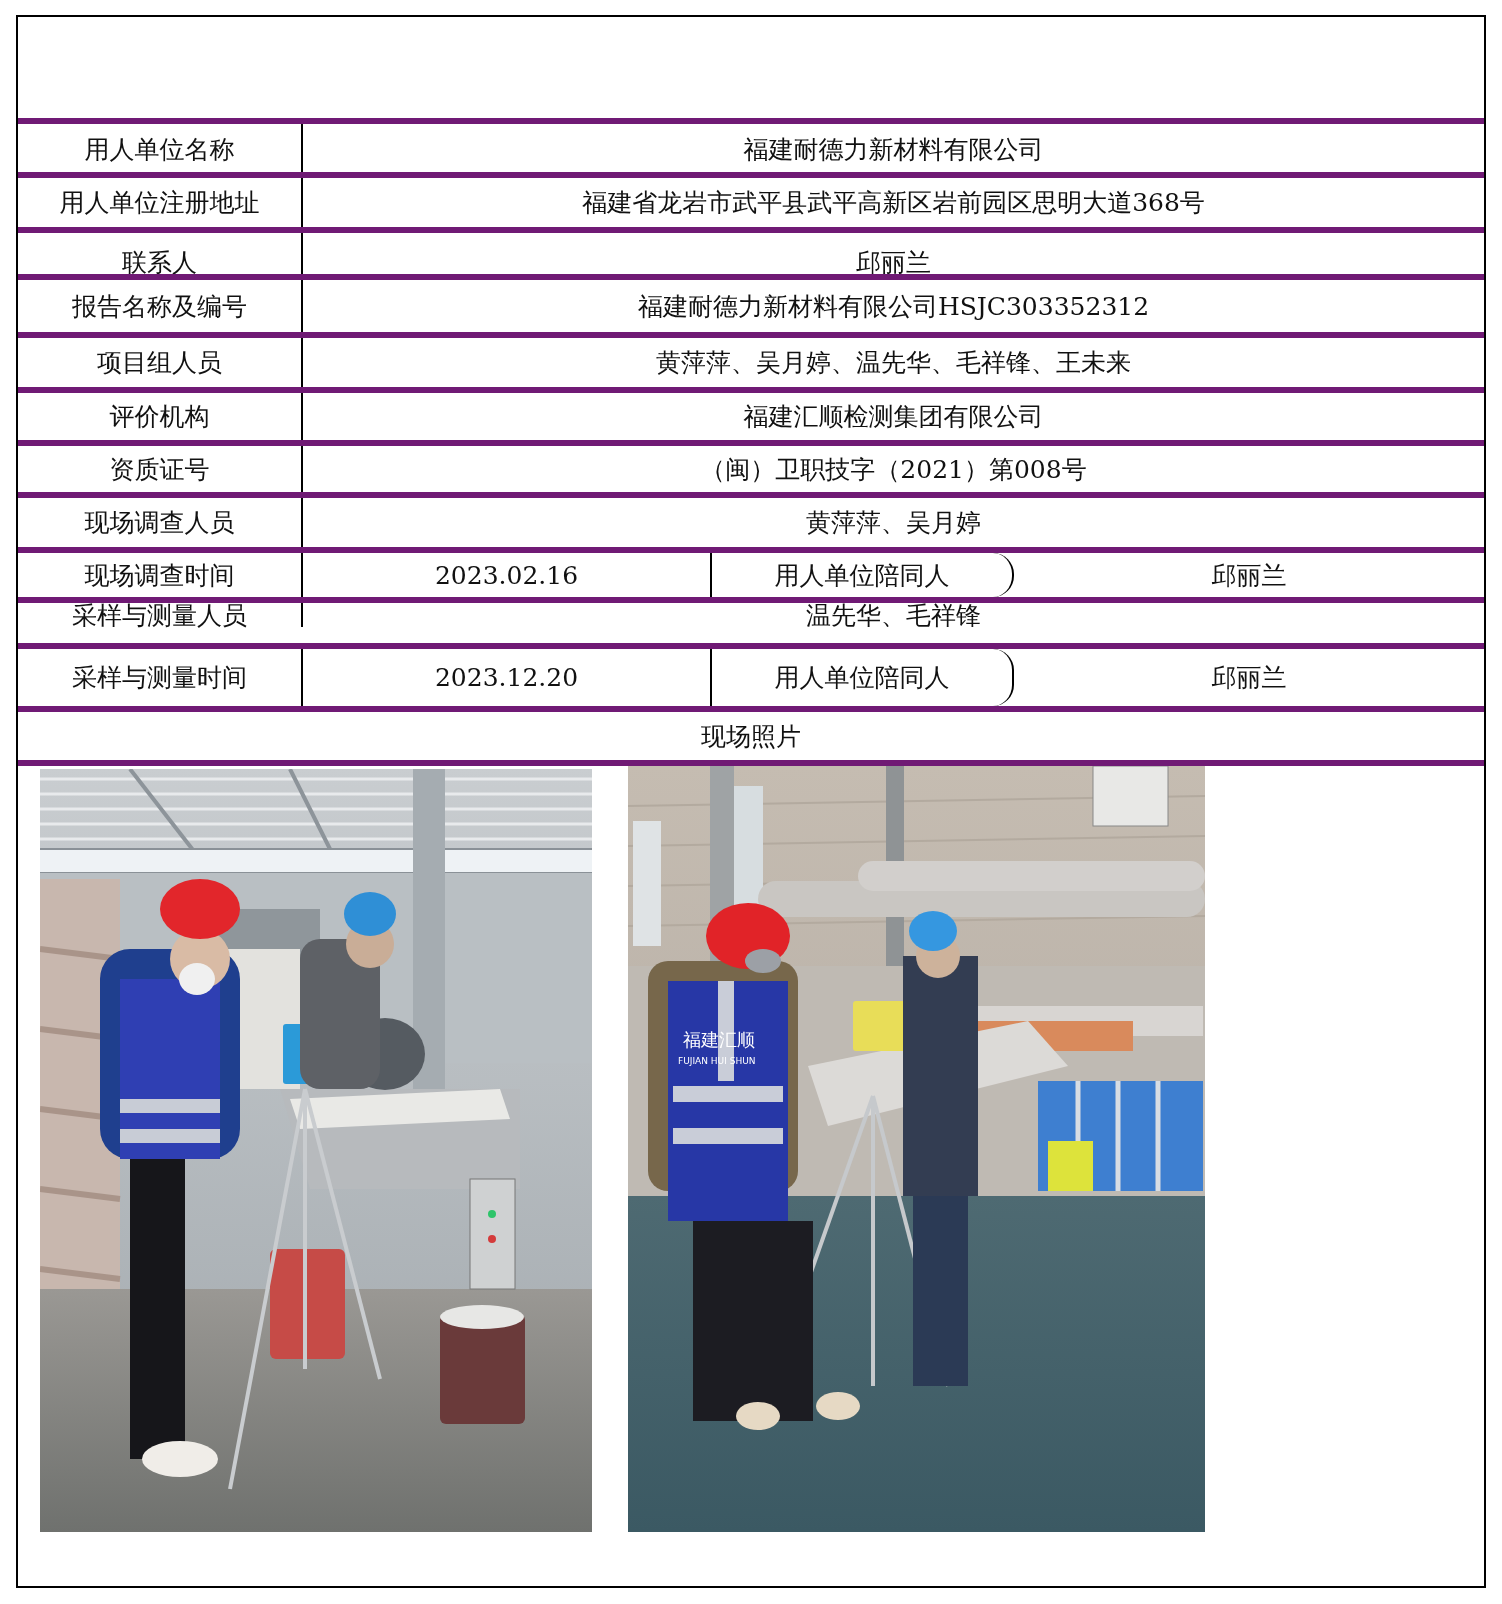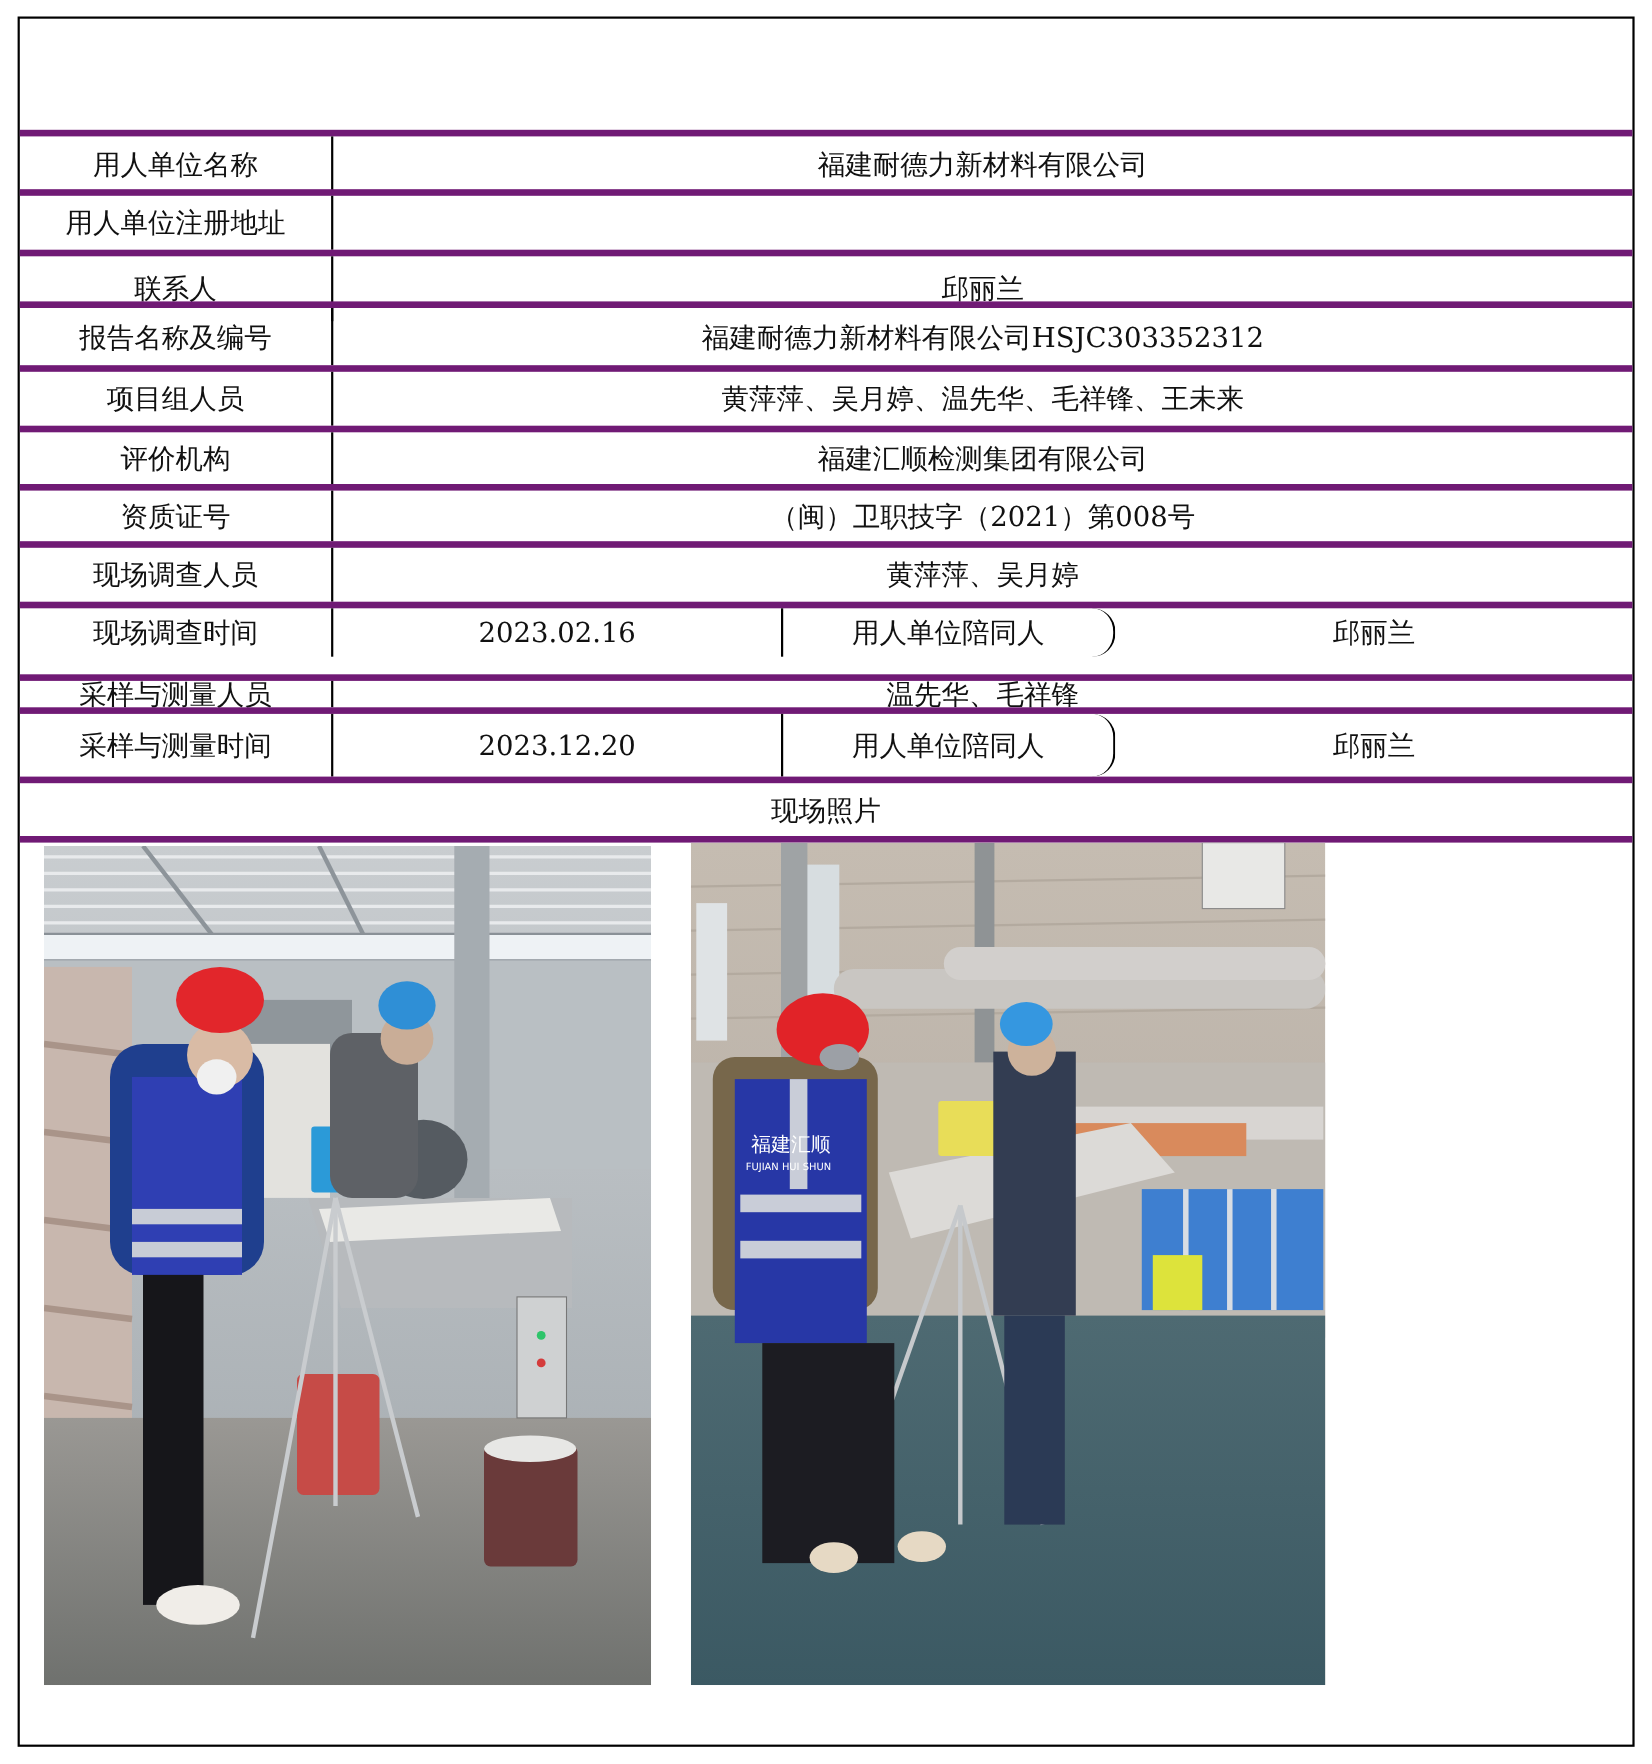--- a/index.html
+++ b/index.html
@@ -37,20 +37,21 @@
 <div class="sheet">
 
 
   <div class="row" style="top:101px;height:56px;">
     <div class="cell label">用人单位名称</div>
     <div class="cell value">福建耐德力新材料有限公司</div>
   </div>
 
   <div class="row" style="top:155px;height:55px;">
     <div class="cell label">用人单位注册地址</div>
+    <div class="cell value">福建省龙岩市武平县武平高新区岩前园区思明大道368号</div>
   </div>
 
   <div class="row" style="top:210px;height:65px;">
     <div class="cell label">联系人</div>
     <div class="cell value">邱丽兰</div>
   </div>
 
   <div class="row" style="top:257px;height:58px;">
     <div class="cell label">报告名称及编号</div>
     <div class="cell value">福建耐德力新材料有限公司HSJC303352312</div>
@@ -76,21 +77,21 @@
     <div class="cell value">黄萍萍、吴月婷</div>
   </div>
 
   <div class="row" style="top:530px;height:50px;">
     <div class="cell label">现场调查时间</div>
     <div class="cell v1">2023.02.16</div>
     <div class="cell v2">用人单位陪同人</div>
     <div class="cell v3">邱丽兰</div>
   </div>
 
-  <div class="row" style="top:596px;height:30px;">
+  <div class="row" style="top:580px;height:30px;">
     <div class="cell label">采样与测量人员</div>
     <div class="cell value">温先华、毛祥锋</div>
   </div>
 
   <div class="row" style="top:626px;height:63px;">
     <div class="cell label">采样与测量时间</div>
     <div class="cell v1">2023.12.20</div>
     <div class="cell v2">用人单位陪同人</div>
     <div class="cell v3">邱丽兰</div>
   </div>

